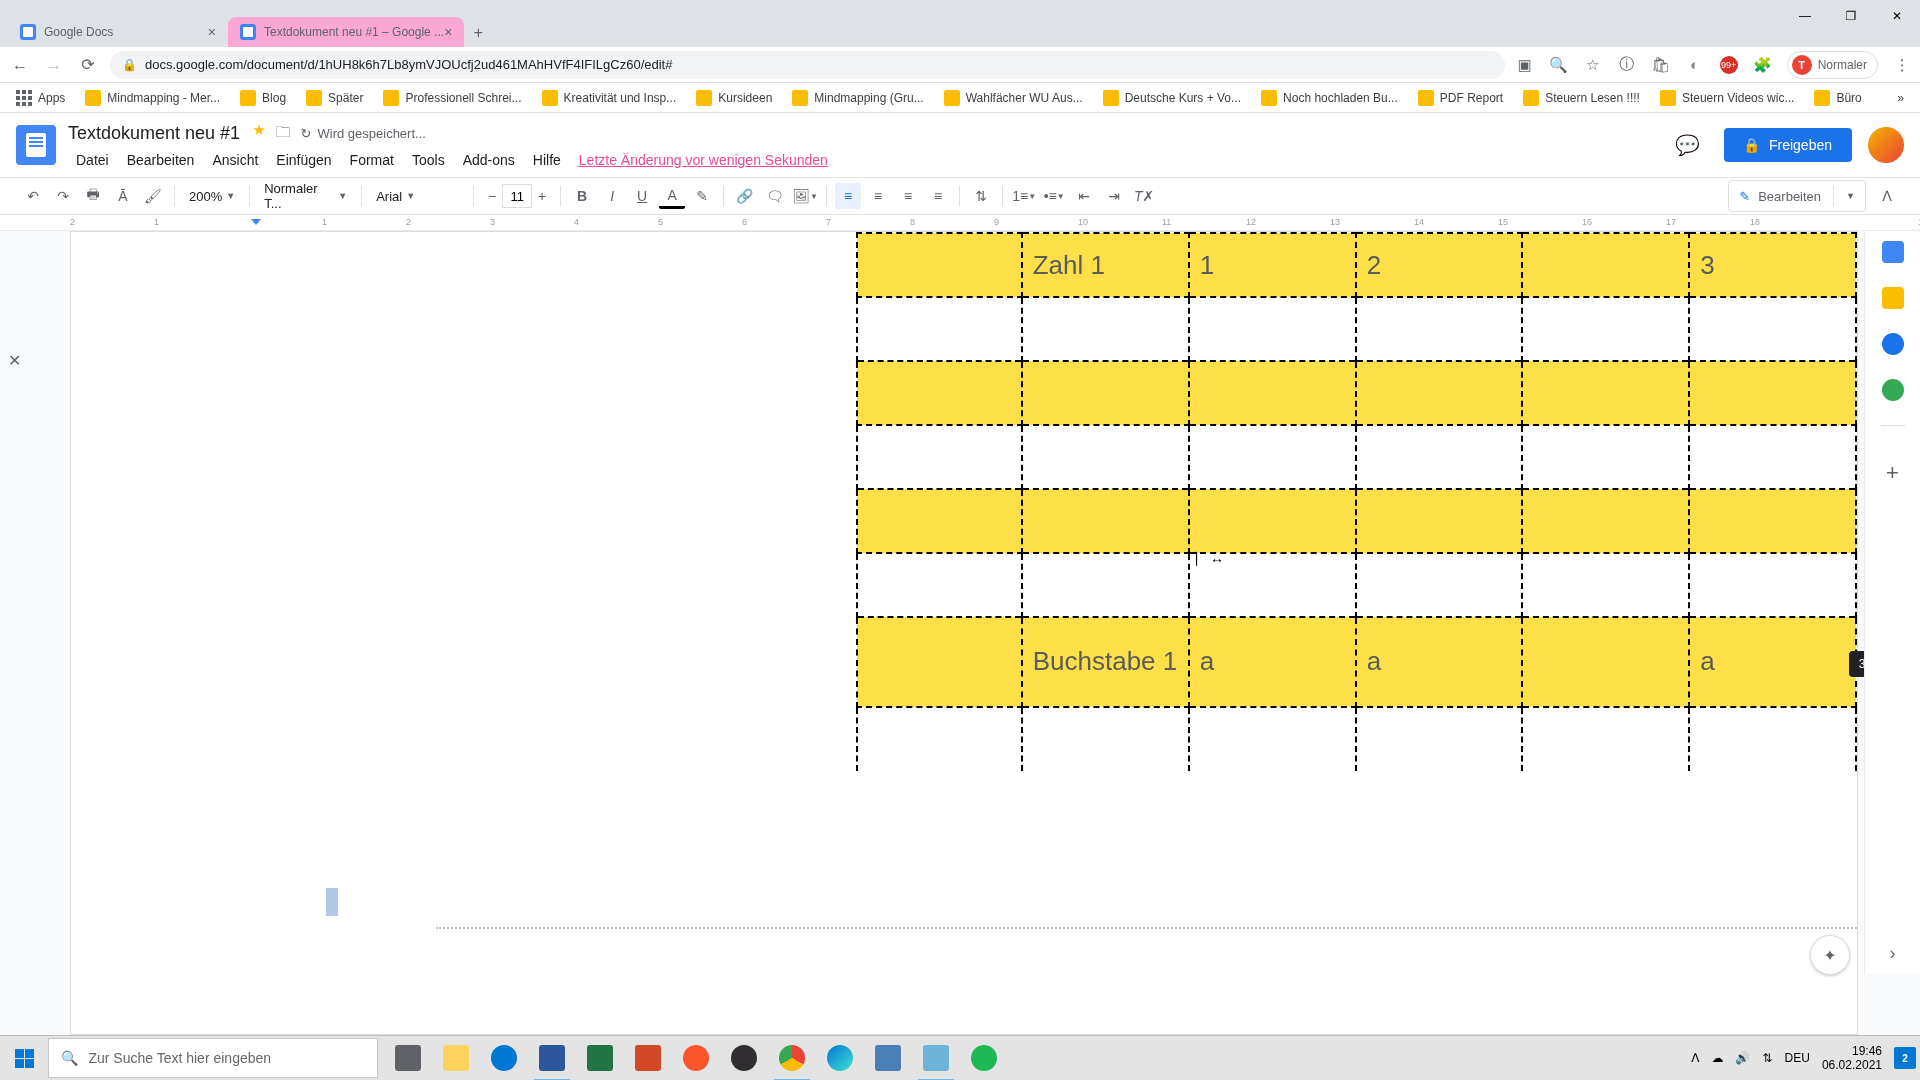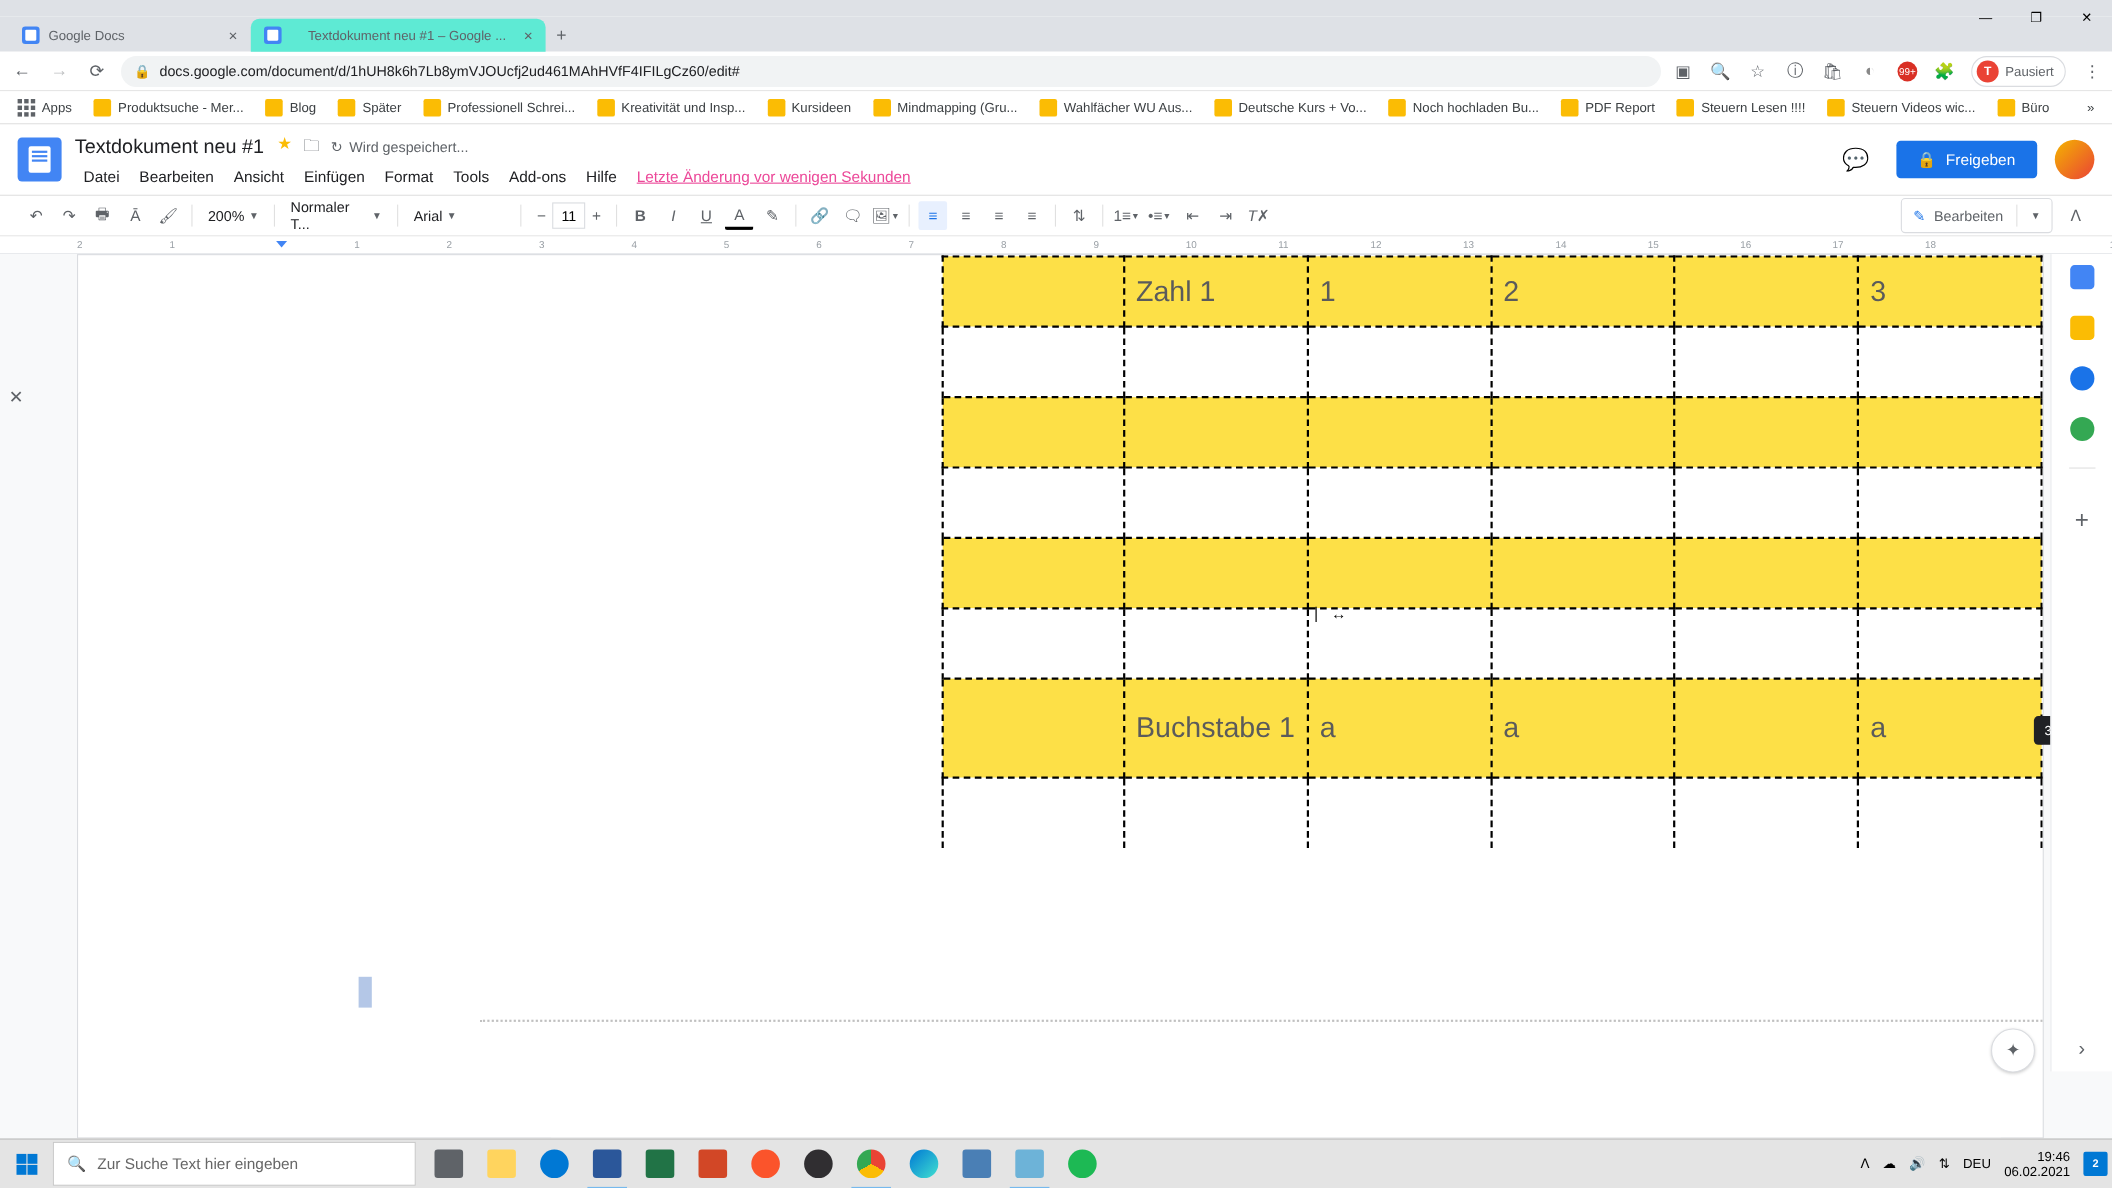--- a/index.html
+++ b/index.html
@@ -2,21 +2,21 @@
 <html><head>
 <meta charset="utf-8">
 <style>
 * { margin: 0; padding: 0; box-sizing: border-box; font-family: "Segoe UI", Arial, sans-serif; }
 body { width: 1920px; height: 1080px; overflow: hidden; background: #fff; position: relative; }
 
 
 .titlebar { height: 15px; background: #dee1e6; }
 .tabstrip { height: 32px; background: #dee1e6; display: flex; align-items: flex-end; padding-left: 8px; }
 .tab { height: 30px; display: flex; align-items: center; padding: 0 12px; font-size: 12px; color: #5f6368; border-radius: 8px 8px 0 0; min-width: 220px; position: relative; }
-.tab.active { background: #5eead4; gap: 16px; }
+.tab.active { background: #f9a8d4; }
 .tab-favicon { width: 16px; height: 16px; margin-right: 8px; border-radius: 3px; }
 .fav-docs { background: #4285f4; position: relative; }
 .fav-docs::after { content: ""; position: absolute; inset: 3px; background: #fff; border-radius: 1px; }
 .tab-close { margin-left: auto; font-size: 14px; color: #5f6368; }
 .newtab { width: 28px; height: 28px; display: flex; align-items: center; justify-content: center; font-size: 16px; color: #5f6368; }
 .win-controls { position: absolute; right: 0; top: 0; display: flex; }
 .win-btn { width: 46px; height: 32px; display: flex; align-items: center; justify-content: center; color: #000; font-size: 12px; }
 
 .addrbar { height: 36px; background: #fff; display: flex; align-items: center; padding: 0 8px; gap: 10px; border-bottom: 1px solid #e0e0e0; }
 .nav-btn { width: 24px; height: 24px; display: flex; align-items: center; justify-content: center; color: #5f6368; font-size: 16px; }
@@ -156,21 +156,21 @@
     <div class="addr-icon">☆</div>
     <div class="addr-icon">ⓘ</div>
     <div class="addr-icon">🛍</div>
     <div class="addr-icon" style="color:#888">◐</div>
     <div class="addr-icon">
         <div class="ext-badge">99+</div>
       </div>
     <div class="addr-icon">🧩</div>
     <div class="pausiert">
       <div class="avatar-sm">T</div>
-      <span>Pausiert</span>
+      <span>Normaler</span>
     </div>
     <div class="addr-icon">⋮</div>
   </div>
 </div>
 
 <div class="bookbar">
   <div class="bk">
       <div class="bk-icon apps">
         <span></span>
         <span></span>
@@ -179,21 +179,21 @@
         <span></span>
         <span></span>
         <span></span>
         <span></span>
         <span></span>
       </div>
       <span>Apps</span>
     </div>
   <div class="bk">
       <div class="bk-icon"></div>
-      <span>Produktsuche - Mer...</span>
+      <span>Mindmapping - Mer...</span>
     </div>
   <div class="bk">
       <div class="bk-icon"></div>
       <span>Blog</span>
     </div>
   <div class="bk">
       <div class="bk-icon"></div>
       <span>Später</span>
     </div>
   <div class="bk">

